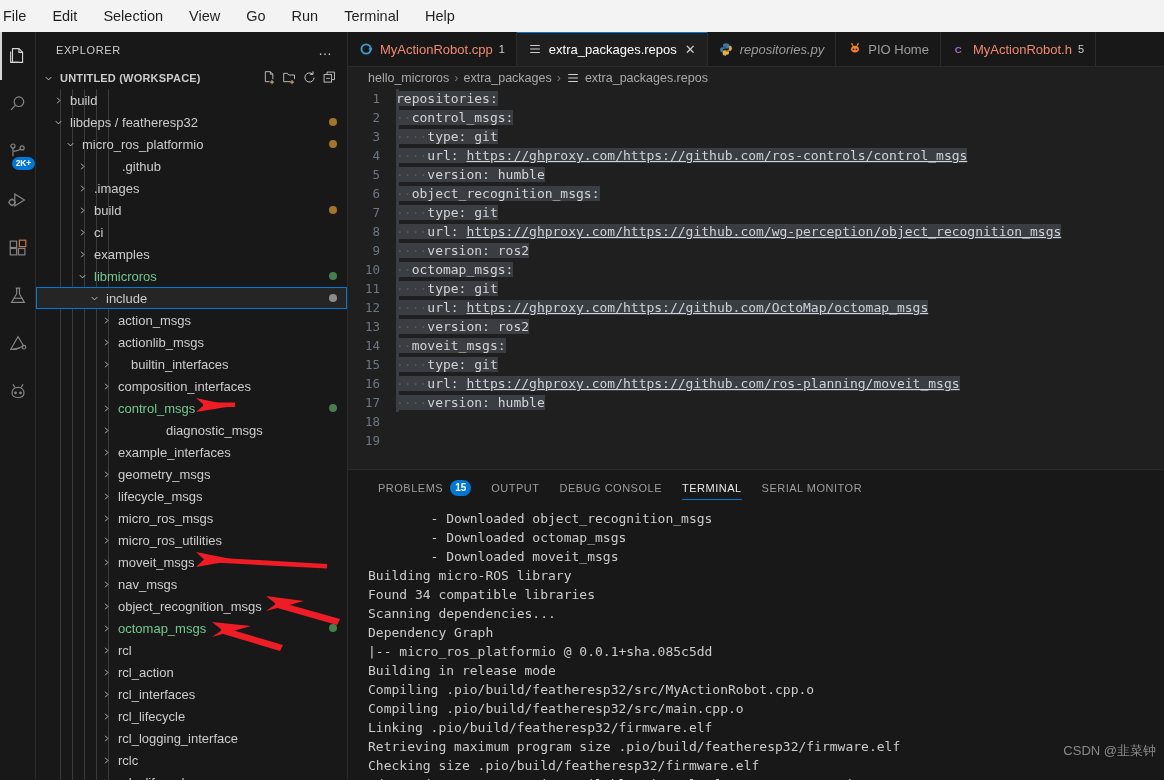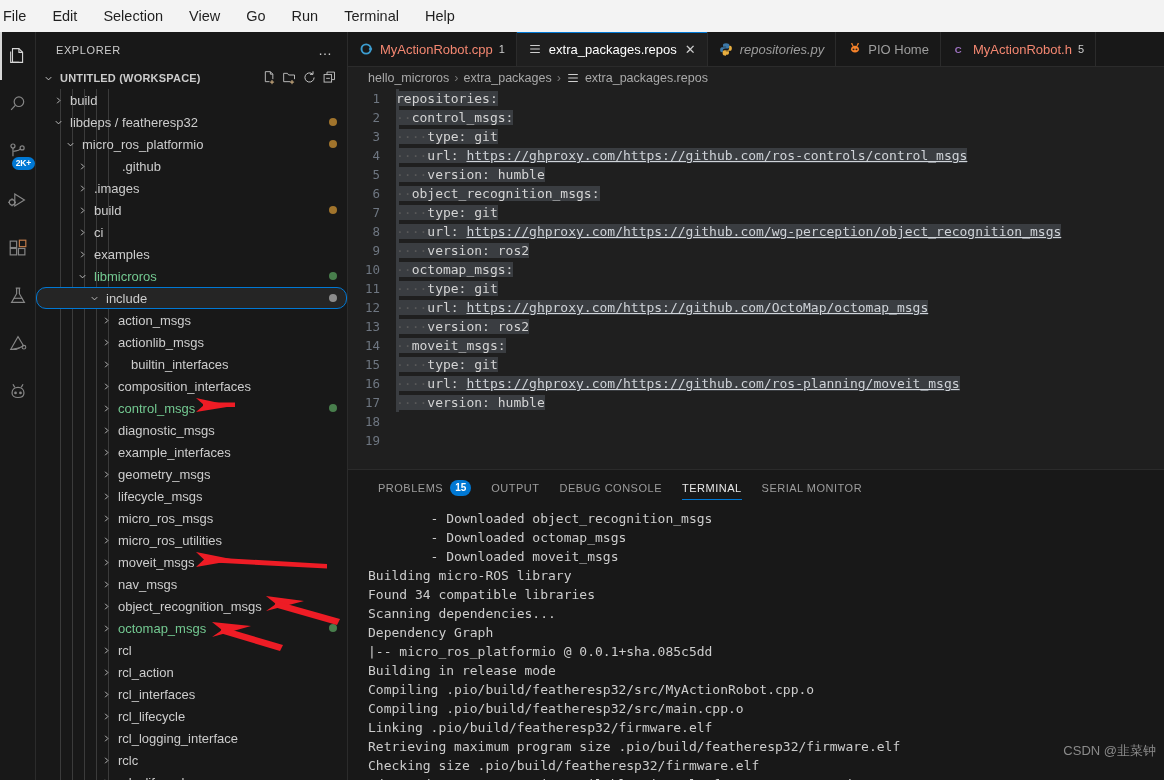--- a/index.html
+++ b/index.html
@@ -64,21 +64,21 @@
     position:relative; height:22px; display:flex; align-items:center;
     font-size:13px; color:#cccccc; white-space:nowrap;
     padding-right:6px;
   }
   .row .tw{ width:12px; flex:0 0 12px; display:flex; align-items:center; justify-content:center; }
   .row .lbl{ overflow:hidden; text-overflow:ellipsis; }
   .row .dot{
     position:absolute; right:10px; width:8px; height:8px; border-radius:50%;
   }
   .row.selected{
-    background:#252525; outline:1px solid #0078d4; outline-offset:-1px;border-radius:10px;
+    background:#252525; outline:1px solid #0078d4; outline-offset:-1px;
   }
   .green{ color:#73c991; }
   .indent-guide{
     position:absolute; top:0; bottom:0; width:1px; background:#3b3b3b;
   }
 
   
   .editorzone{
     position:absolute; left:348px; top:32px; width:816px; height:748px;
     background:#1f1f1f;
@@ -422,21 +422,21 @@
         </div>
         <div class="row" style="padding-left: 64px;">
           <span class="tw">
             <svg width="11" height="11" viewBox="0 0 16 16" fill="none" stroke="#cccccc" stroke-width="1.3">
               <path d="M6 4l4 4-4 4"></path>
             </svg>
           </span>
           <span class="lbl green" style="margin-left: 6px;">control_msgs</span>
           <span class="dot" style="background: rgb(72, 126, 76);"></span>
         </div>
-        <div class="row" style="padding-left: 64px;">
+        <div class="row" style="padding-left: 64px; gap: 48px;">
           <span class="tw">
             <svg width="11" height="11" viewBox="0 0 16 16" fill="none" stroke="#cccccc" stroke-width="1.3">
               <path d="M6 4l4 4-4 4"></path>
             </svg>
           </span>
           <span class="lbl" style="margin-left: 6px;">diagnostic_msgs</span>
         </div>
         <div class="row" style="padding-left: 64px;">
           <span class="tw">
             <svg width="11" height="11" viewBox="0 0 16 16" fill="none" stroke="#cccccc" stroke-width="1.3">

